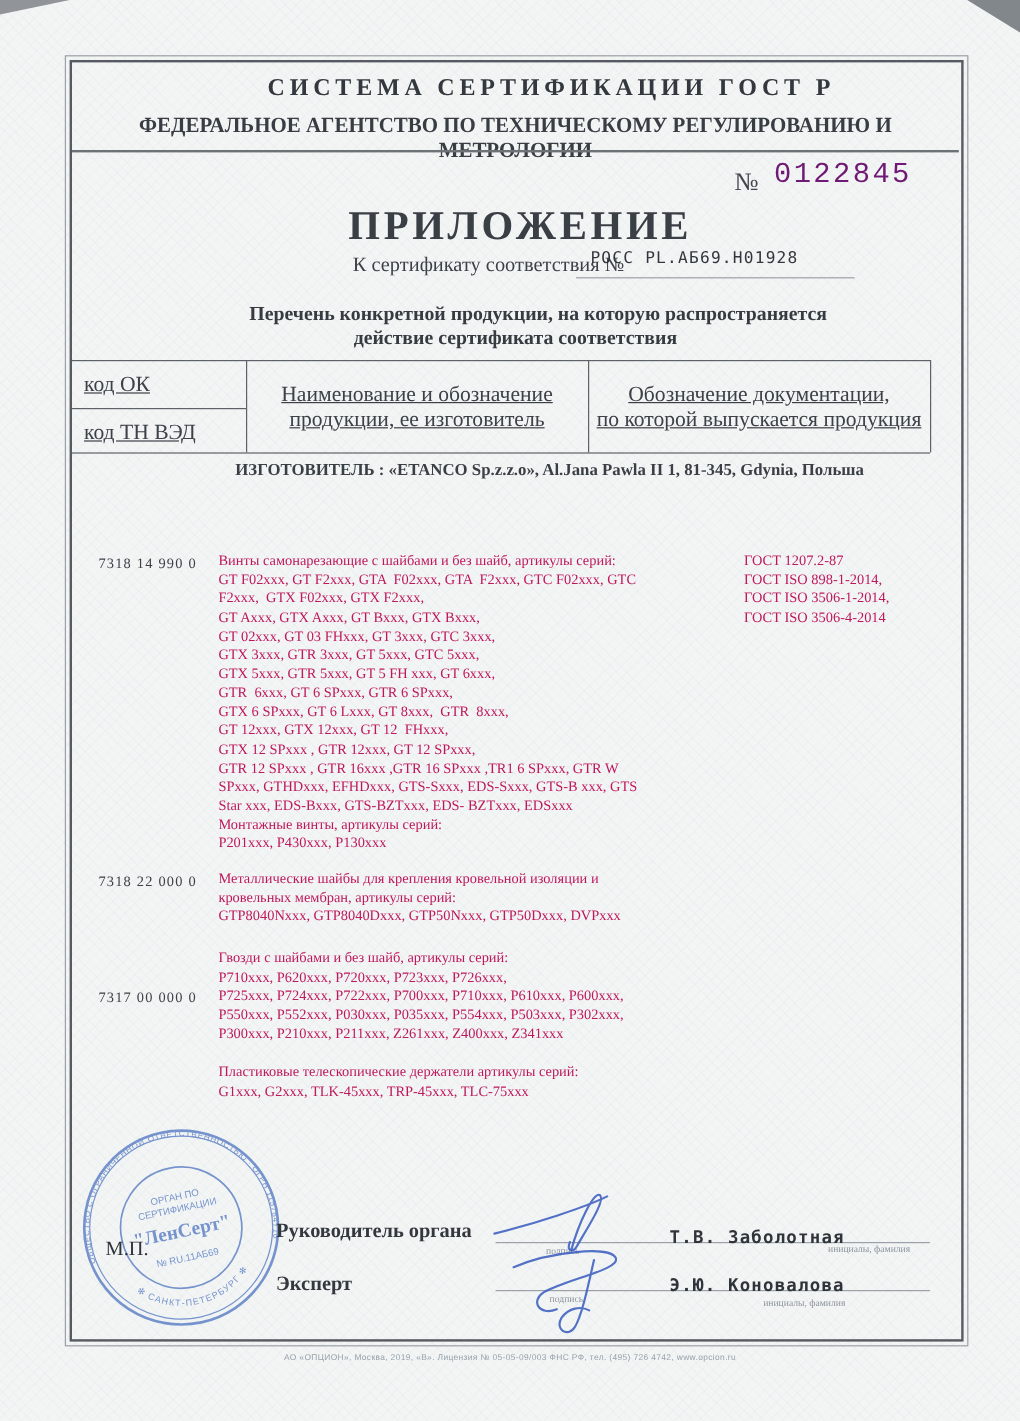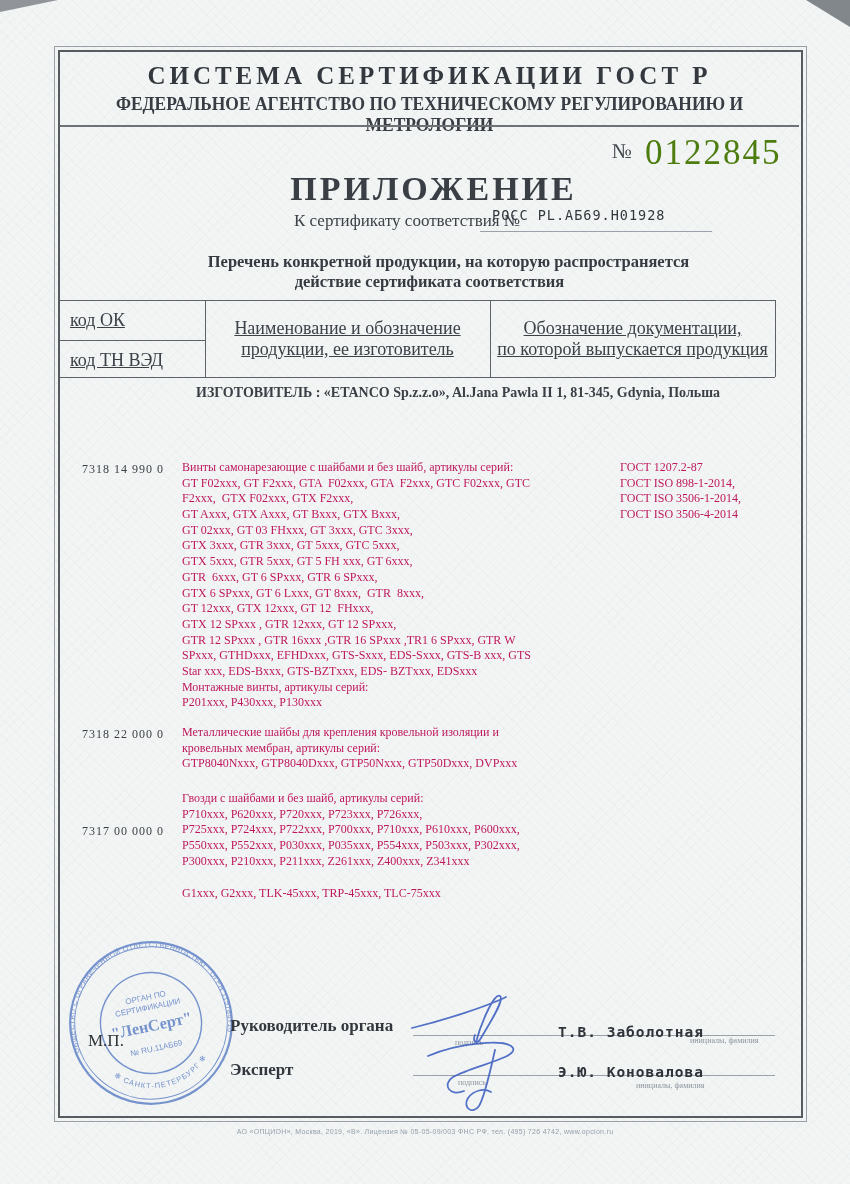--- a/index.html
+++ b/index.html
@@ -14,25 +14,25 @@
   .abs{position:absolute;}
   .ctr{text-align:center;}
   
   .corner-tl{left:0;top:0;width:0;height:0;border-top:12px solid #787d82;border-right:58px solid transparent;opacity:.8;}
   .corner-tr{right:0;top:0;width:0;height:0;border-top:27px solid #6d7378;border-left:44px solid transparent;opacity:.85;}
   
   .frame-outer{left:54px;top:46px;width:751px;height:1074px;border:1px solid #9aa0a5;}
   .frame-inner{left:58px;top:50px;width:741px;height:1064px;border:2px solid #565b61;}
   .hdr-rule{left:60px;top:125px;width:739px;height:2px;background:#6d7277;}
   
-  .hdr-title{left:60px;top:62px;width:739px;font-size:25px;font-weight:bold;letter-spacing:4px;color:#33383e;}
+  .hdr-title{left:60px;top:62px;width:739px;font-size:20px;font-weight:bold;letter-spacing:4px;color:#33383e;padding-left:30px;}
   .hdr-sub{left:60px;top:94px;width:739px;font-size:18px;font-weight:bold;color:#383d44;transform:scaleX(.97);}
   
   .num-sign{left:612px;top:139px;font-size:21px;color:#42474d;}
-  .num-val{left:645px;top:133px;font-family:Liberation Serif, serif;font-size:35px;letter-spacing:2px;color:#4d7c0f;}
+  .num-val{left:645px;top:133px;font-family:Liberation Mono, monospace;font-size:24px;letter-spacing:2px;color:#701a75;}
   
   .apx-title{left:64px;top:170px;width:739px;font-size:34px;font-weight:bold;letter-spacing:3px;color:#3a3f46;}
   .cert-label{left:294px;top:211px;font-size:17px;color:#3c4148;}
   .cert-num{left:492px;top:207px;font-family:"DejaVu Sans Mono",monospace;font-size:13.5px;font-weight:normal;letter-spacing:1px;color:#32373d;}
   .cert-underline{left:480px;top:231px;width:232px;height:1px;background:#9aa1a8;}
   .apx-sub1{left:60px;top:252px;width:739px;font-size:16.5px;font-weight:bold;color:#363b42;padding-left:19px;}
   .apx-sub2{left:60px;top:272px;width:739px;font-size:16.5px;font-weight:bold;color:#363b42;}
   
   .tline{background:#5d6268;}
   .t-top{left:60px;top:300px;width:715px;height:1px;}
@@ -141,20 +141,21 @@
 <div class="abs code" style="left:82px;top:824px;">7317 00 000 0</div>
 <div class="abs desc" style="left:182px;top:791px;">
     <div class="ln">Гвозди с шайбами и без шайб, артикулы серий:</div>
     <div class="ln">P710xxx, P620xxx, P720xxx, P723xxx, P726xxx,</div>
     <div class="ln">P725xxx, P724xxx, P722xxx, P700xxx, P710xxx, P610xxx, P600xxx,</div>
     <div class="ln">P550xxx, P552xxx, P030xxx, P035xxx, P554xxx, P503xxx, P302xxx,</div>
     <div class="ln">P300xxx, P210xxx, P211xxx, Z261xxx, Z400xxx, Z341xxx</div>
   </div>
 
 <div class="abs desc" style="left:182px;top:886px;">
+    <div class="ln">Пластиковые телескопические держатели артикулы серий:</div>
     <div class="ln">G1xxx, G2xxx, TLK-45xxx, TRP-45xxx, TLC-75xxx</div>
   </div>
 
 <svg class="abs" style="left:45px;top:917px;" width="212" height="212" viewBox="0 0 210 210">
   <g transform="rotate(-12 105 105)" fill="none" stroke="#5b7ec5" opacity="0.82">
     <circle cx="105" cy="105" r="80" stroke-width="2.2"></circle>
     <circle cx="105" cy="105" r="75.5" stroke-width="1"></circle>
     <circle cx="105" cy="105" r="50" stroke-width="1.4"></circle>
     <defs>
       <path id="arcTop" d="M 33,130 A 76,76 0 1 1 177,130"></path>

